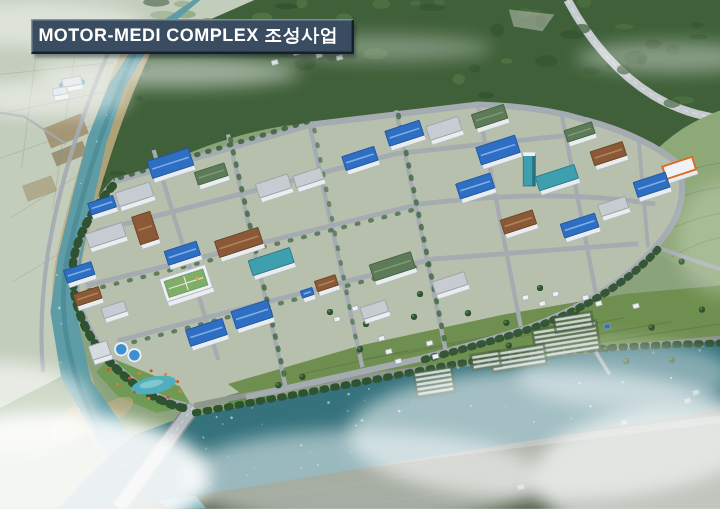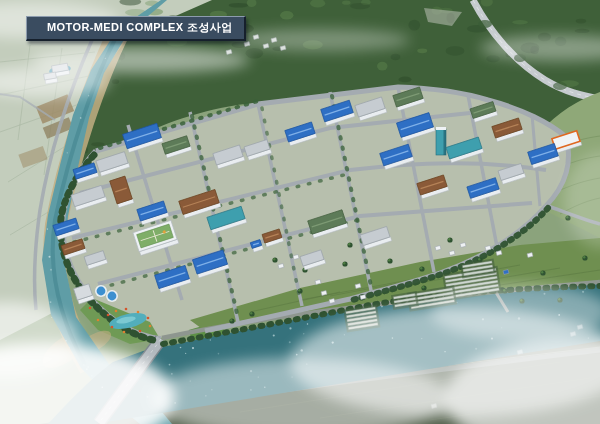--- a/index.html
+++ b/index.html
@@ -1,24 +1,24 @@
 <!DOCTYPE html>
 <html><head>
 <meta charset="utf-8">
 <style>
   html,body{margin:0;padding:0;background:#222;}
   #stage{position:relative;width:600px;height:424px;overflow:hidden;
          font-family:"Liberation Sans",sans-serif;background:#8ba37c;}
   #scene{position:absolute;left:0;top:0;}
   .banner{position:absolute;left:26px;top:16px;
-          padding:3px 11px 4px 20px;
+          padding:3px 11px 4px 5px;
           border-top:1px solid #8d9cae;border-left:1px solid #8d9cae;
           border-right:2px solid #16202c;border-bottom:2px solid #16202c;
           box-shadow:2px 3px 3px rgba(10,20,30,.45);
-          font-size:11px;font-weight:bold;letter-spacing:.4px;
+          font-size:15px;font-weight:bold;letter-spacing:.4px;
           white-space:nowrap;}
 </style>
 </head>
 <body>
 
 <div id="stage">
 <svg id="scene" width="600" height="424" viewBox="0 0 600 424">
   <defs>
     <filter id="blur7" x="-60%" y="-60%" width="220%" height="220%">
       <feGaussianBlur stdDeviation="7"></feGaussianBlur>

